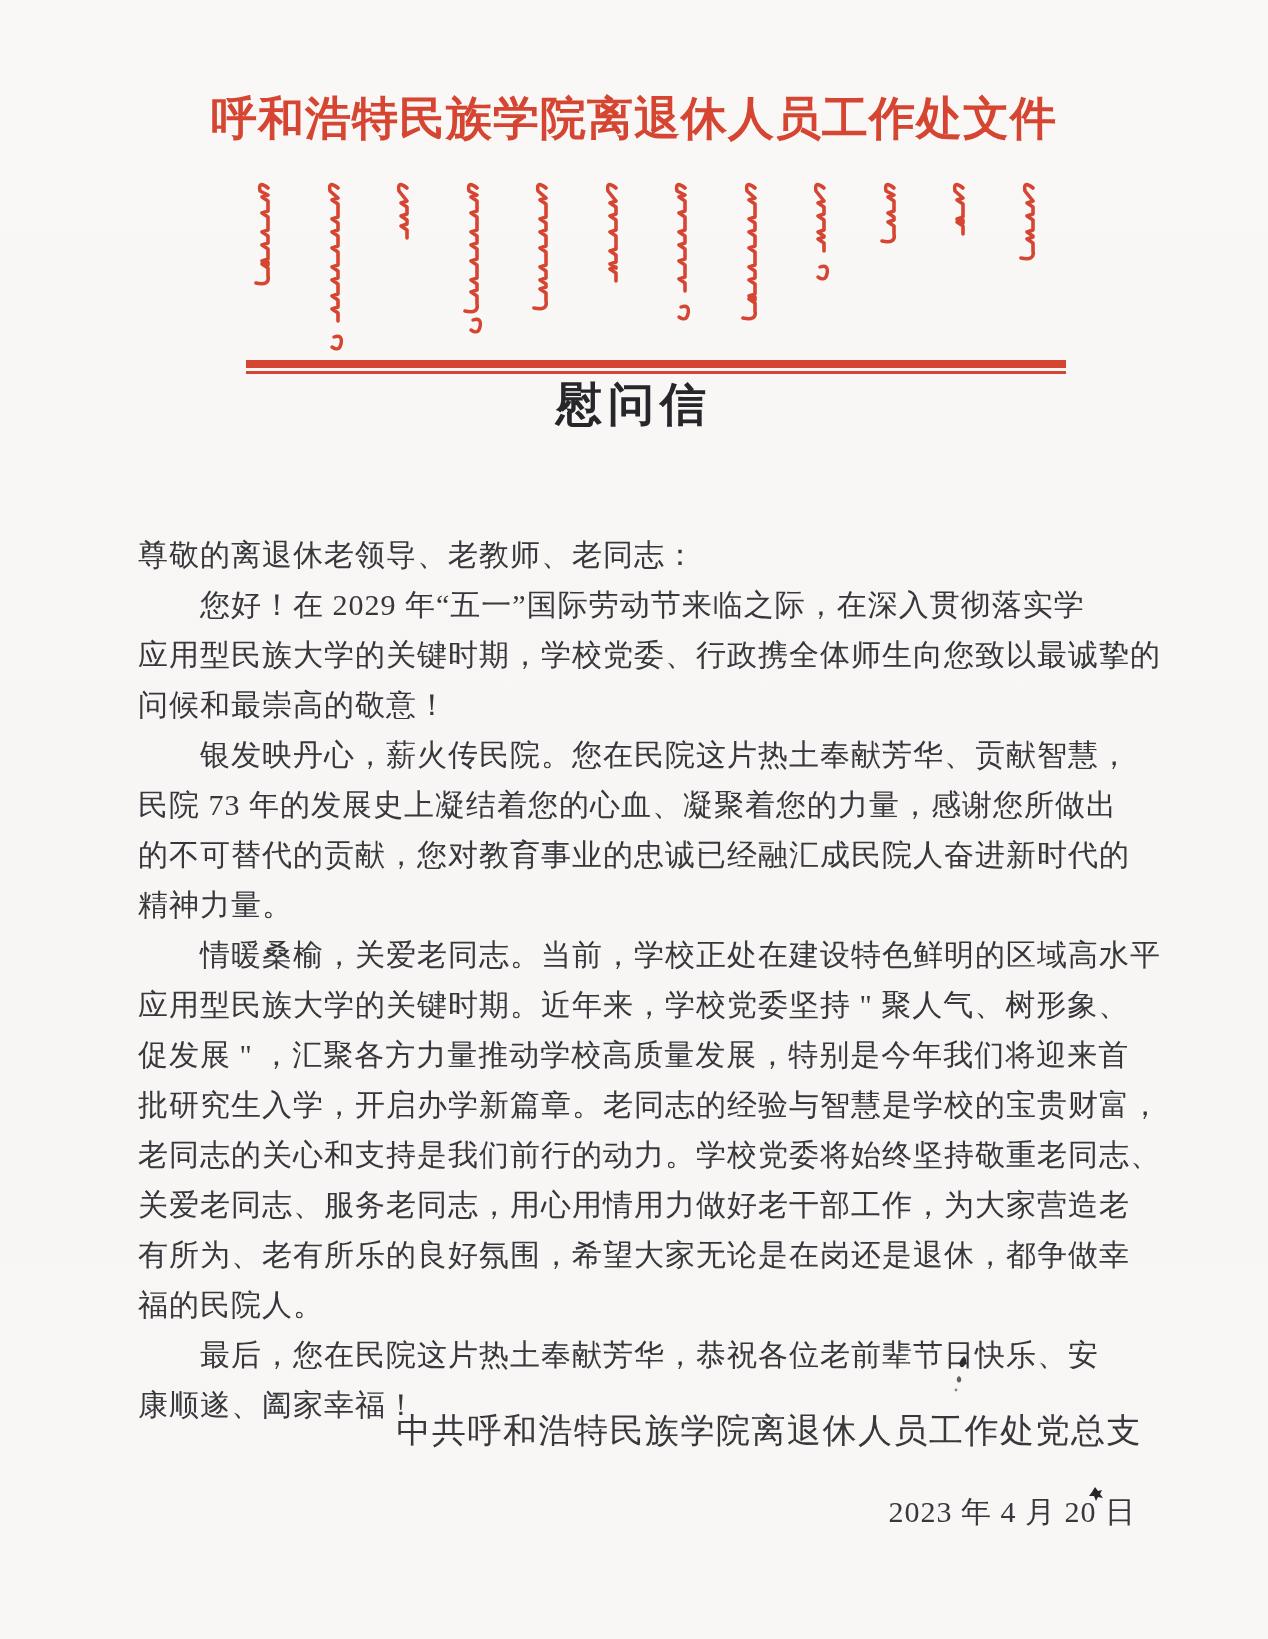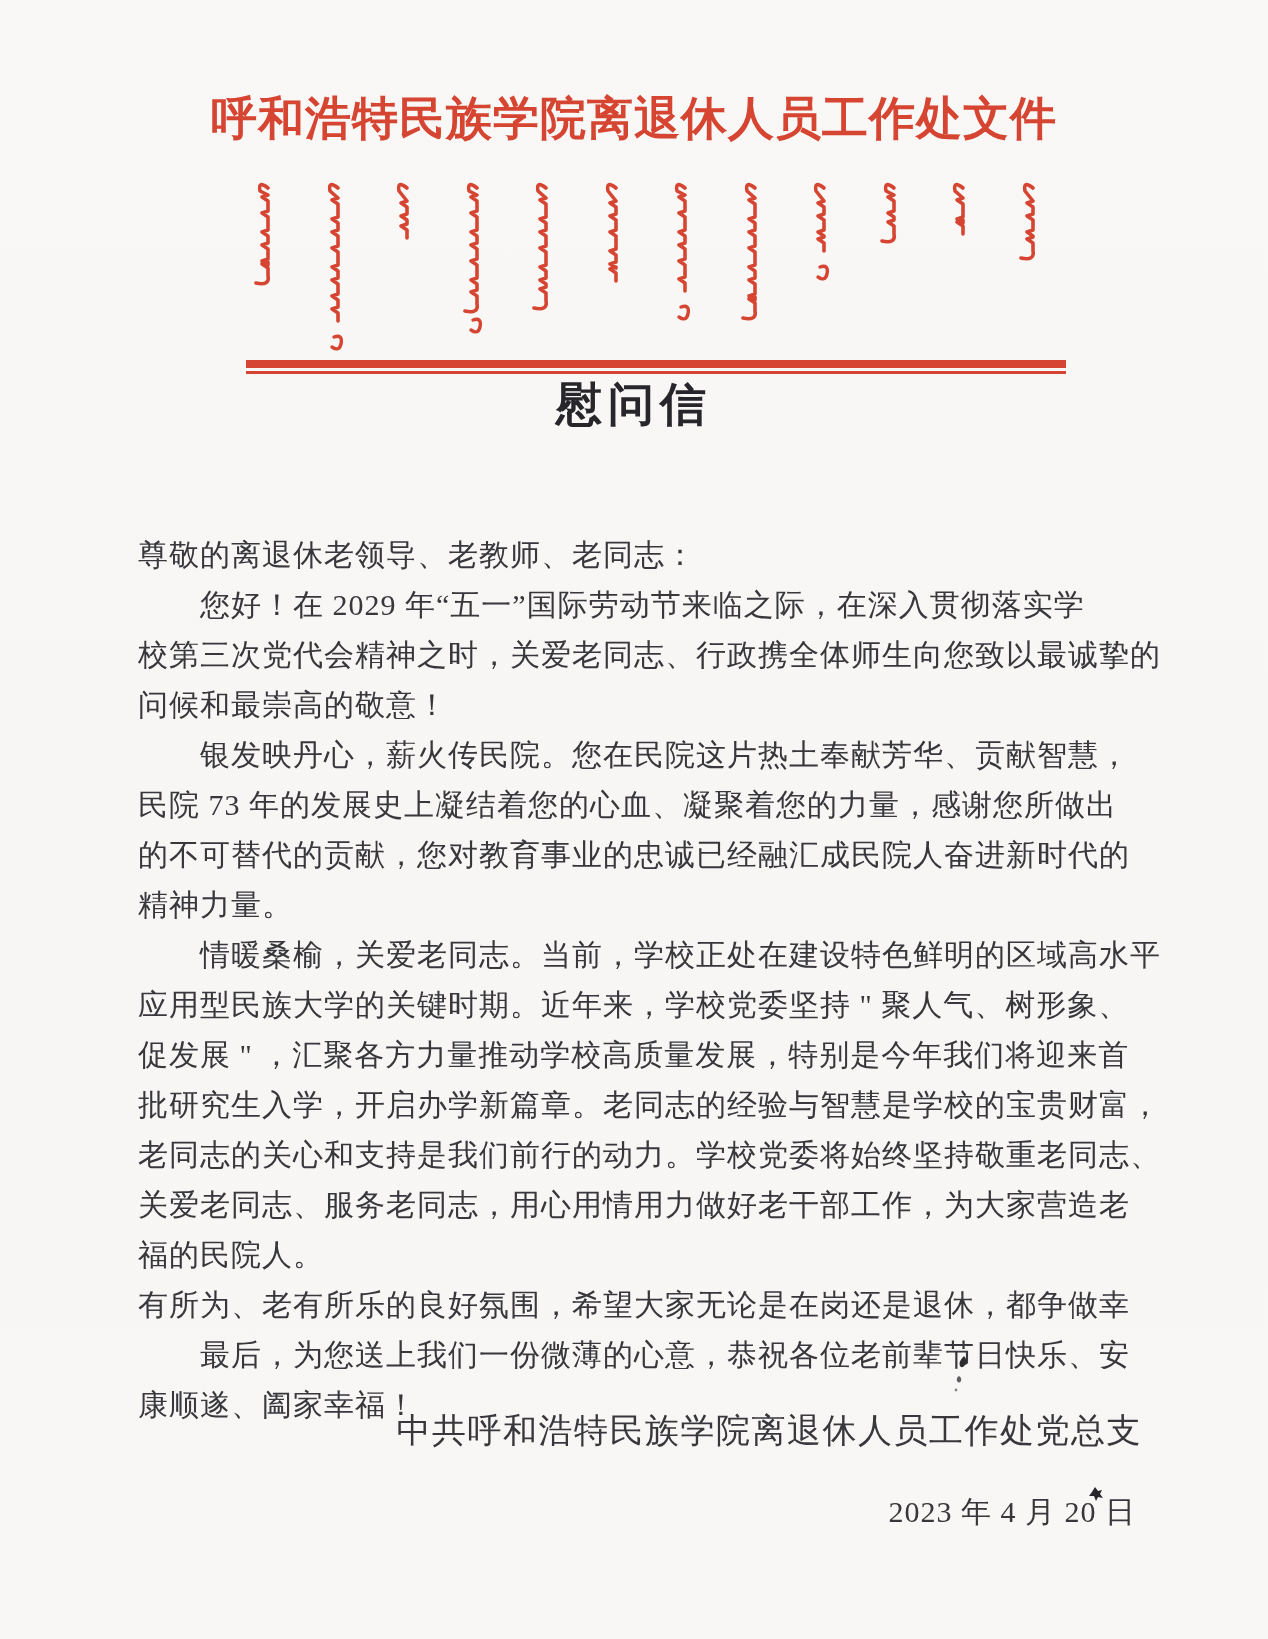--- a/index.html
+++ b/index.html
@@ -121,21 +121,21 @@
   <div class="red-divider-thin" style="background: rgb(214, 69, 49);"></div>
 
   <div class="letter-title">慰问信</div>
 
   <div class="body-block">
     <div class="body-line">尊敬的离退休老领导、老教师、老同志：</div>
     <div>
 
         <div class="body-line indent">您好！在 2029 年“五一”国际劳动节来临之际，在深入贯彻落实学</div>
 
-        <div class="body-line">校第三次党代会精神之时，关爱老同志、行政携全体师生向您致以最诚挚的</div>
+        <div class="body-line">应用型民族大学的关键时期，学校党委、行政携全体师生向您致以最诚挚的</div>
 
         <div class="body-line">问候和最崇高的敬意！</div>
 
         <div class="body-line indent">银发映丹心，薪火传民院。您在民院这片热土奉献芳华、贡献智慧，</div>
 
         <div class="body-line">民院 73 年的发展史上凝结着您的心血、凝聚着您的力量，感谢您所做出</div>
 
         <div class="body-line">的不可替代的贡献，您对教育事业的忠诚已经融汇成民院人奋进新时代的</div>
 
         <div class="body-line">精神力量。</div>
@@ -145,25 +145,25 @@
         <div class="body-line">应用型民族大学的关键时期。近年来，学校党委坚持 " 聚人气、树形象、</div>
 
         <div class="body-line">促发展 " ，汇聚各方力量推动学校高质量发展，特别是今年我们将迎来首</div>
 
         <div class="body-line">批研究生入学，开启办学新篇章。老同志的经验与智慧是学校的宝贵财富，</div>
 
         <div class="body-line">老同志的关心和支持是我们前行的动力。学校党委将始终坚持敬重老同志、</div>
 
         <div class="body-line">关爱老同志、服务老同志，用心用情用力做好老干部工作，为大家营造老</div>
 
+        <div class="body-line">有所为、老有所乐的良好氛围，希望大家无论是在岗还是退休，都争做幸</div>
+
         <div class="body-line">福的民院人。</div>
 
-        <div class="body-line">有所为、老有所乐的良好氛围，希望大家无论是在岗还是退休，都争做幸</div>
-
-        <div class="body-line indent">最后，为您送上我们一份微薄的心意，恭祝各位老前辈节日快乐、安</div>
+        <div class="body-line indent">最后，您在民院这片热土奉献芳华，恭祝各位老前辈节日快乐、安</div>
 
         <div class="body-line">康顺遂、阖家幸福！</div>
       </div>
   </div>
 
   <div class="signature">中共呼和浩特民族学院离退休人员工作处党总支</div>
   <div class="doc-date">2023 年 4 月 20 日</div>
 
   <svg class="ink-speck speck-1" width="24" height="44" viewBox="0 0 24 44">
     <path d="M14 4 q 4 4 1 9 q -3 4 -5 1 q -2 -4 4 -10 z" fill="#2b2b30"></path>

